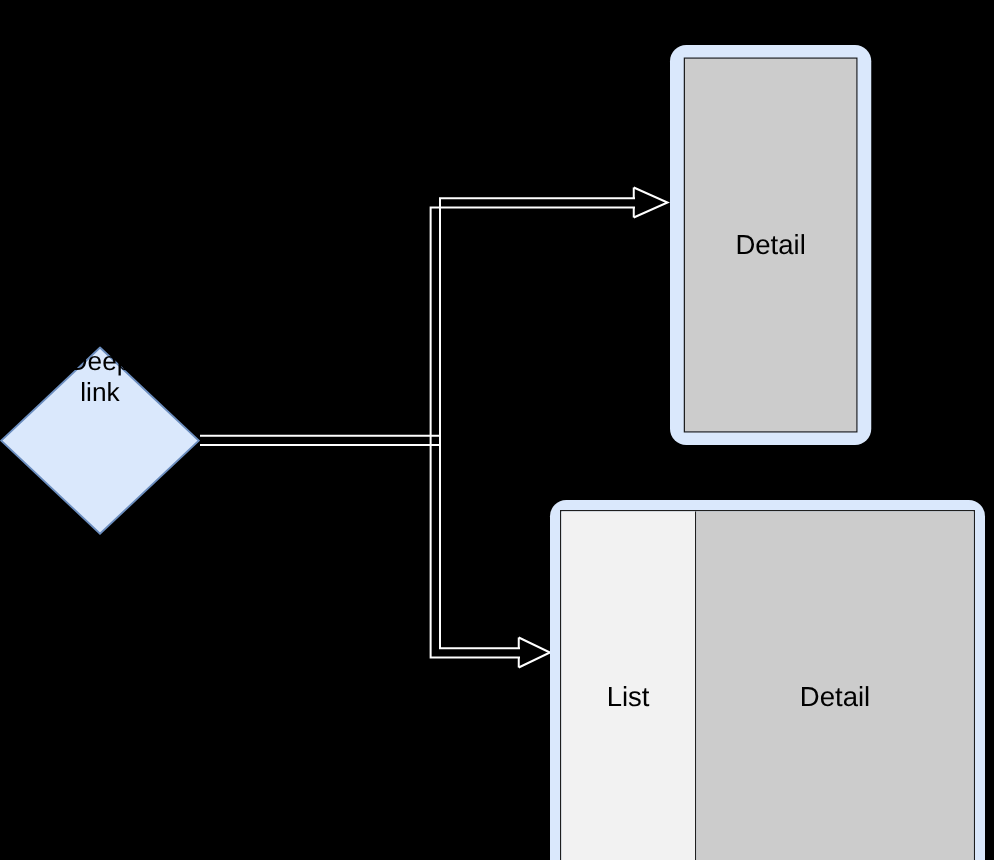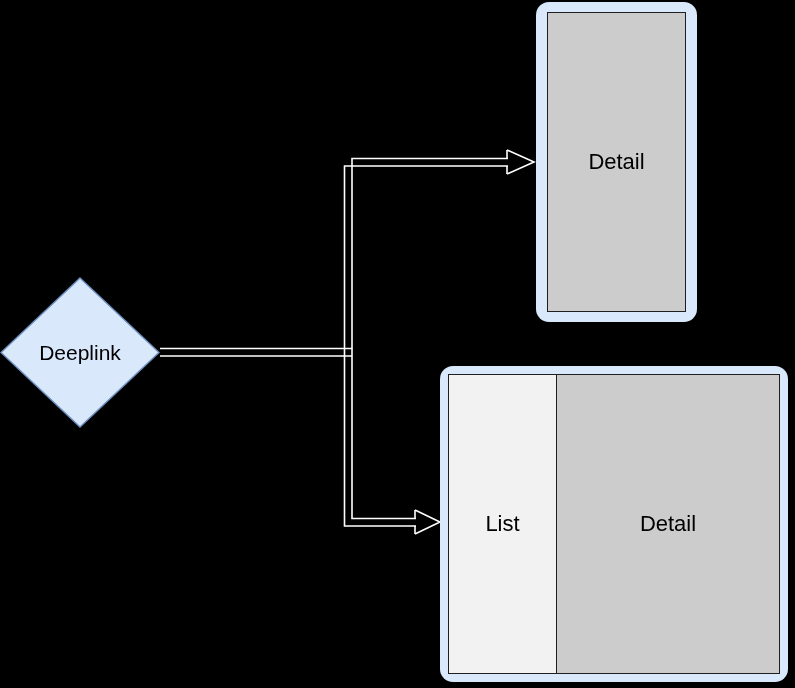--- a/index.html
+++ b/index.html
@@ -40,37 +40,37 @@
     left: 0;
     top: 0;
   }
   .diamond-label {
     position: absolute;
     left: 0;
     top: 0;
     width: 160px;
     height: 151px;
     display: flex;
-    flex-direction: row;
+    flex-direction: column;
     align-items: center;
-    justify-content: center;
     font-size: 21px;
     line-height: 25px;
     color: #000000;
     text-align: center;
     white-space: pre-line;
   }
 
   
   .device {
     position: absolute;
     background: #dae8fc;
     border-radius: 13px;
     box-shadow: 3px 3px 2px rgba(0,0,0,0.55);
     box-sizing: border-box;
+    margin-top: 34px;
   }
   .device-screen {
     position: absolute;
     border: 1px solid #1f1f1f;
     box-sizing: border-box;
     display: flex;
     overflow: hidden;
   }
   .pane {
     display: flex;

